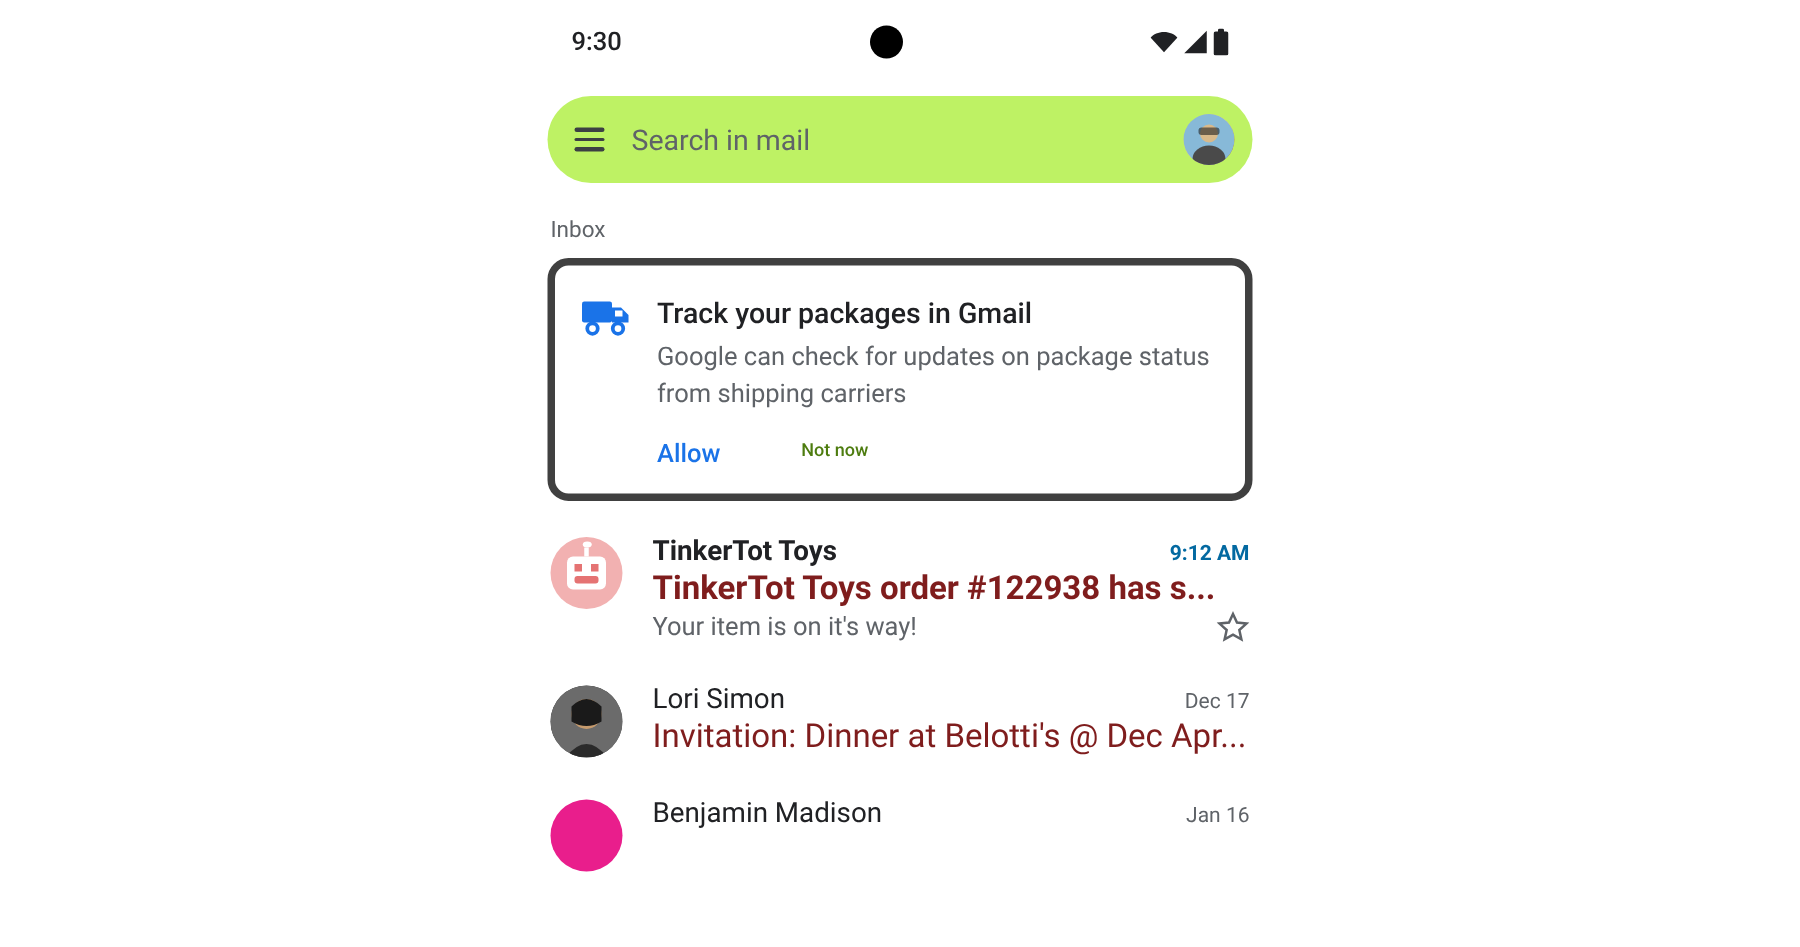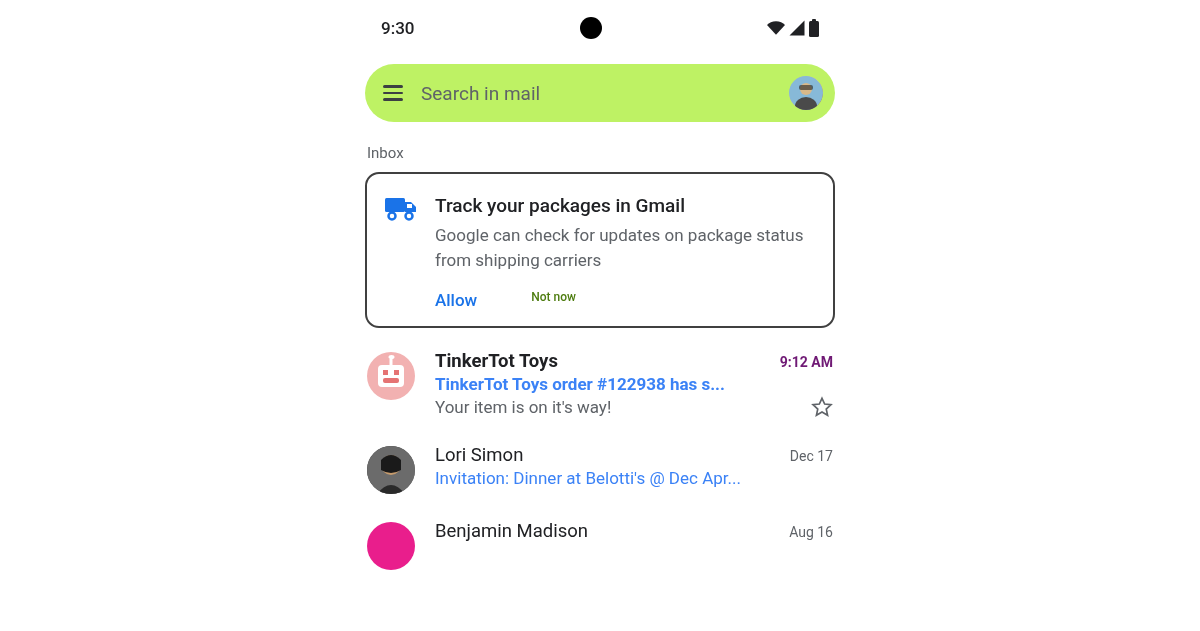--- a/index.html
+++ b/index.html
@@ -82,21 +82,21 @@
   
   .section-label {
     font-size: 15px;
     color: #5f6368;
     padding: 22px 6px 10px 6px;
   }
 
   
   .promo-card {
     margin: 0 4px;
-    border: 2px solid #404040;
+    border: 5px solid #404040;
     border-radius: 14px;
     padding: 20px 18px 16px 18px;
     display: flex;
     gap: 18px;
   }
   .truck-icon {
     flex-shrink: 0;
     margin-top: 2px;
   }
   .promo-body { flex: 1; }
@@ -154,24 +154,24 @@
 
   .email-content { flex: 1; min-width: 0; }
   .email-top {
     display: flex;
     justify-content: space-between;
     align-items: baseline;
   }
   .email-sender { font-size: 18.5px; color: #202124; }
   .email-sender.unread { font-weight: 700; }
   .email-time { font-size: 14px; color: #5f6368; }
-  .email-time.unread { font-weight: 700; color: #701a75; }
+  .email-time.unread { font-weight: 700; color: #0369a1; }
   .email-subject {
-    font-size: 17px;
-    color: #3b82f6;
+    font-size: 22px;
+    color: #7f1d1d;
     margin-top: 2px;
     white-space: nowrap;
     overflow: hidden;
     text-overflow: ellipsis;
   }
   .email-subject.unread { font-weight: 700; }
   .email-bottom {
     display: flex;
     justify-content: space-between;
     align-items: center;
@@ -308,20 +308,20 @@
         </div>
         <div class="email-subject">Invitation: Dinner at Belotti's @ Dec Apr...</div>
       </div>
     </div>
 
     <div class="email-item">
       <div class="email-avatar av-magenta"></div>
       <div class="email-content">
         <div class="email-top">
           <div class="email-sender">Benjamin Madison</div>
-          <div class="email-time">Aug 16</div>
+          <div class="email-time">Jan 16</div>
         </div>
       </div>
     </div>
 
   </div>
 
 </div>
 
 </body></html>

